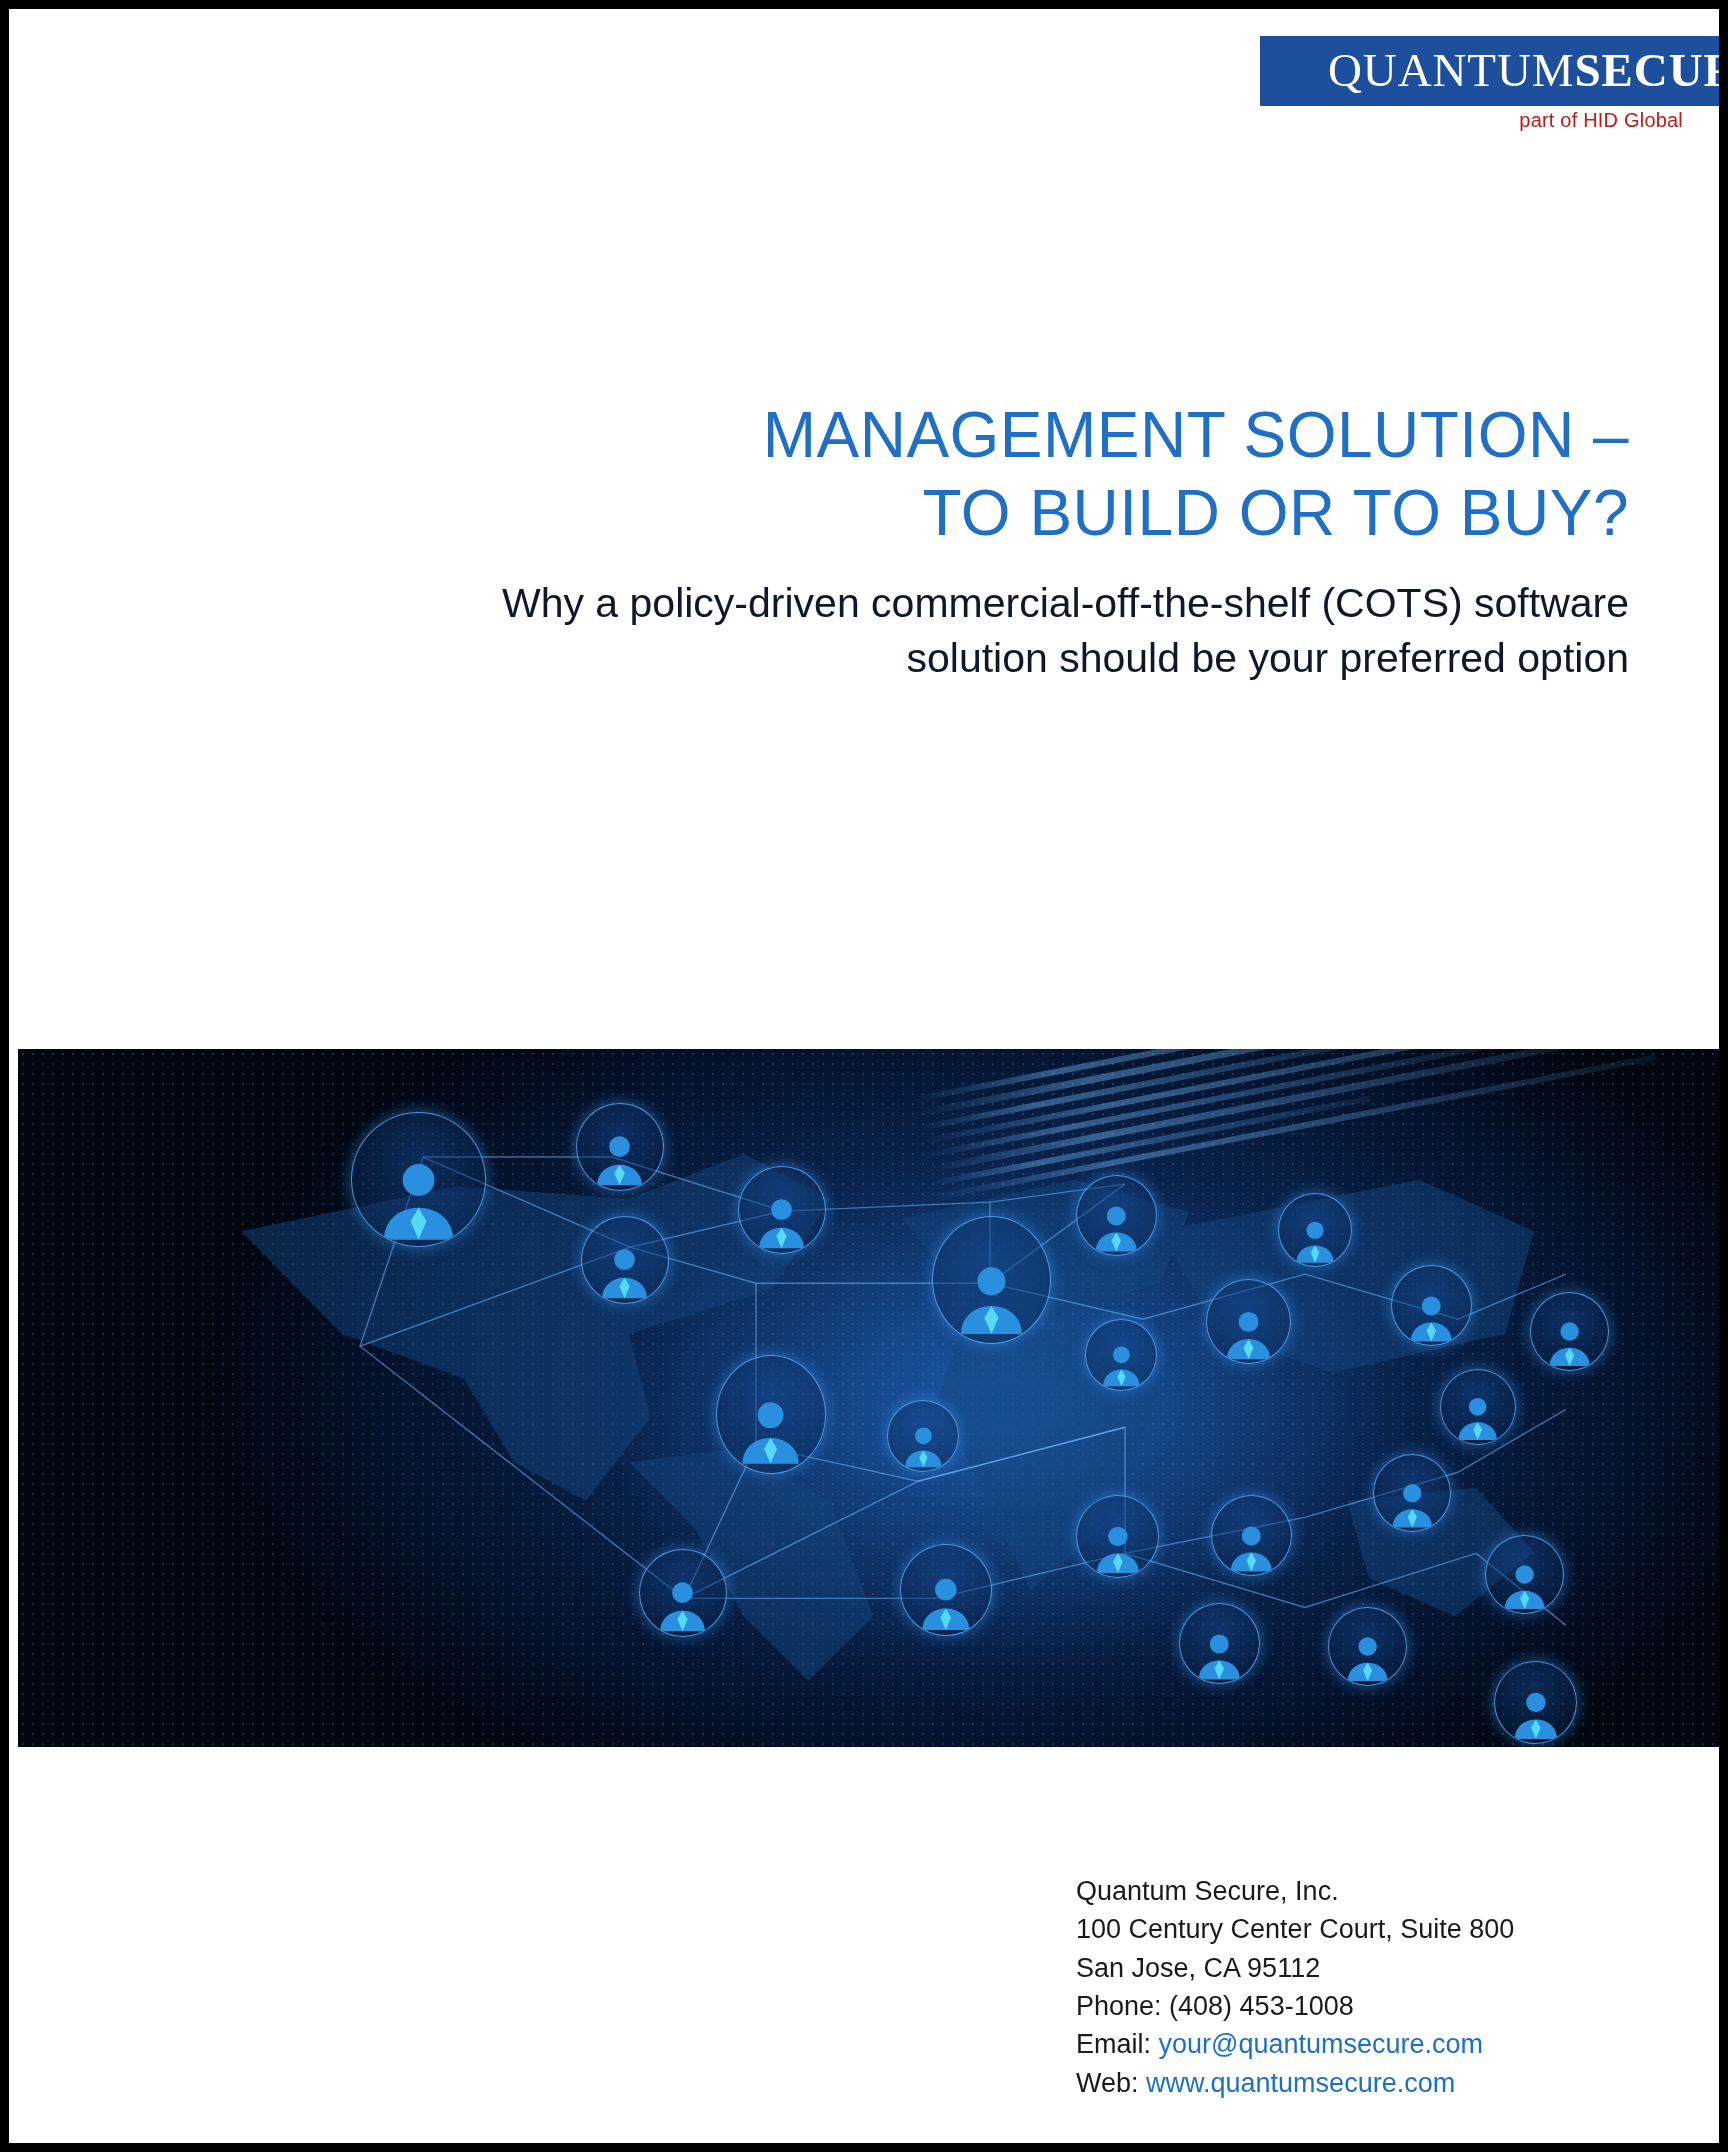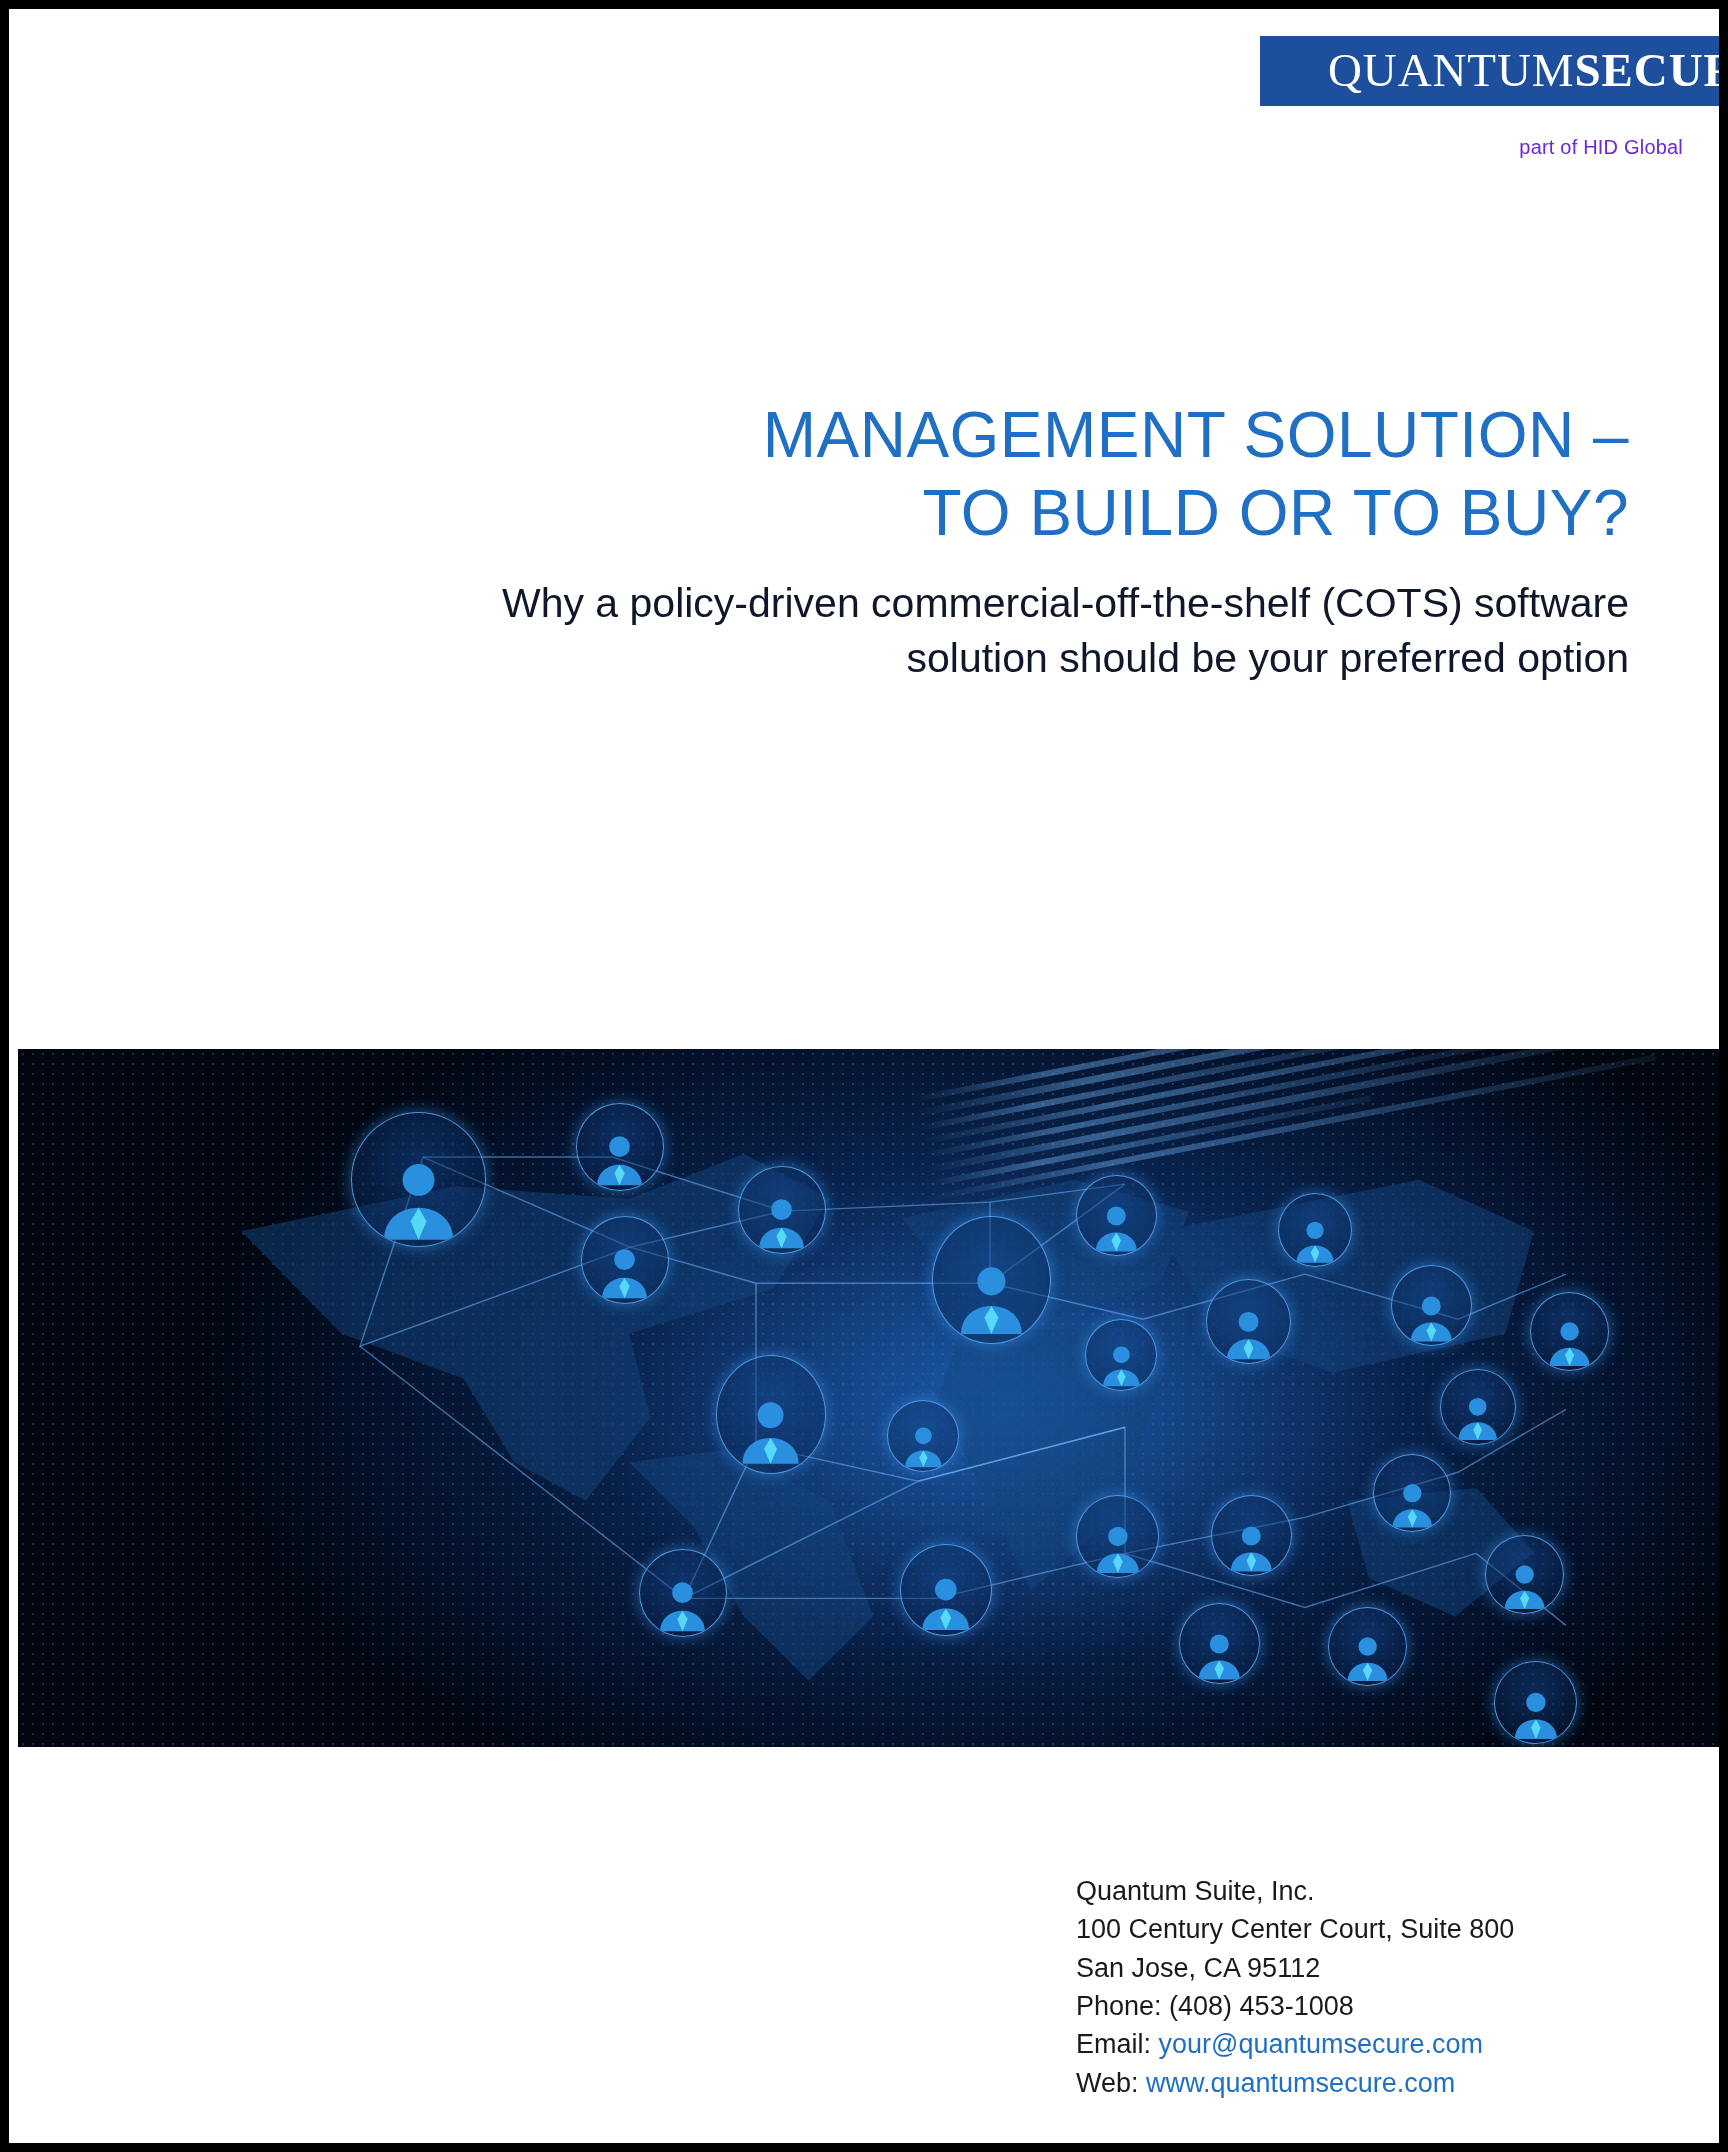--- a/index.html
+++ b/index.html
@@ -43,23 +43,23 @@
   }
   .logo-text .q-light {
     font-weight: 400;
     margin-left: 48px;
   }
   .logo-text .q-bold {
     font-weight: 700;
     text-align: center;
   }
   .logo-tag {
-    margin-top: 30px;
+    margin-top: 3px;
     font-size: 20px;
-    color: #6d28d9;
+    color: #b91c1c;
     letter-spacing: 0.2px;
   }
 
   
   .title-block {
     position: absolute;
     top: 387px;
     left: 108px;
     width: 1530px;
     text-align: right;
@@ -389,21 +389,21 @@
     <div class="node" style="left:1476px;top:612px;width:81px;height:81px;">
       <svg viewBox="0 0 64 64">
           <circle cx="32" cy="19" r="12" fill="#2b8fe0"></circle>
           <path d="M6 64c0-15 12-24 26-24s26 9 26 24z" fill="#2b8fe0"></path>
           <path d="M32 40l-6 10 6 14 6-14z" fill="#56d8f7"></path>
         </svg>
     </div>
   </div>
 
   <div class="contact">
-    <div>Quantum Suite, Inc.</div>
+    <div>Quantum Secure, Inc.</div>
     <div>100 Century Center Court, Suite 800</div>
     <div>San Jose, CA 95112</div>
     <div>Phone: (408) 453-1008</div>
     <div><span class="label">Email: </span><a href="#">your@quantumsecure.com</a></div>
     <div><span class="label">Web: </span><a href="#">www.quantumsecure.com</a></div>
   </div>
 
 </div>
 
 

